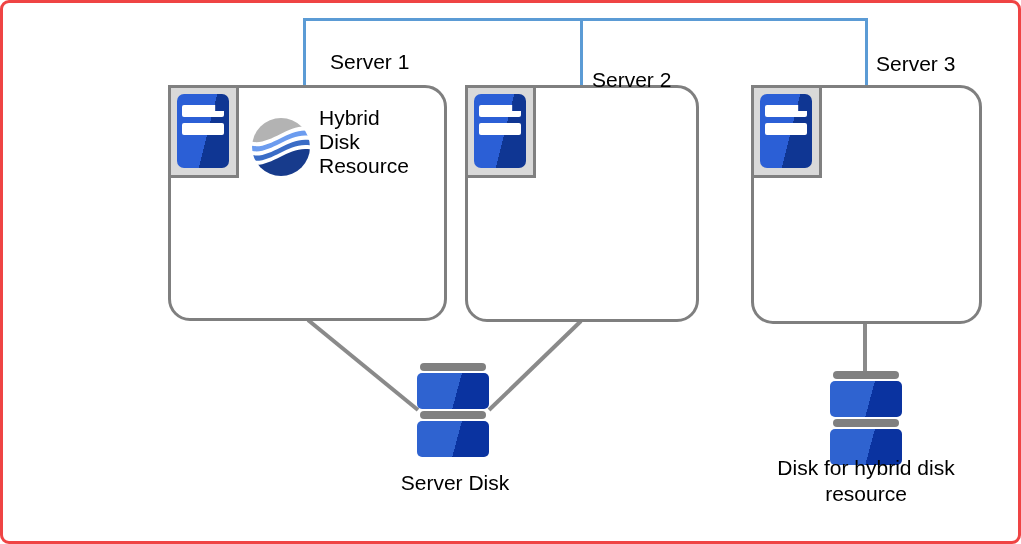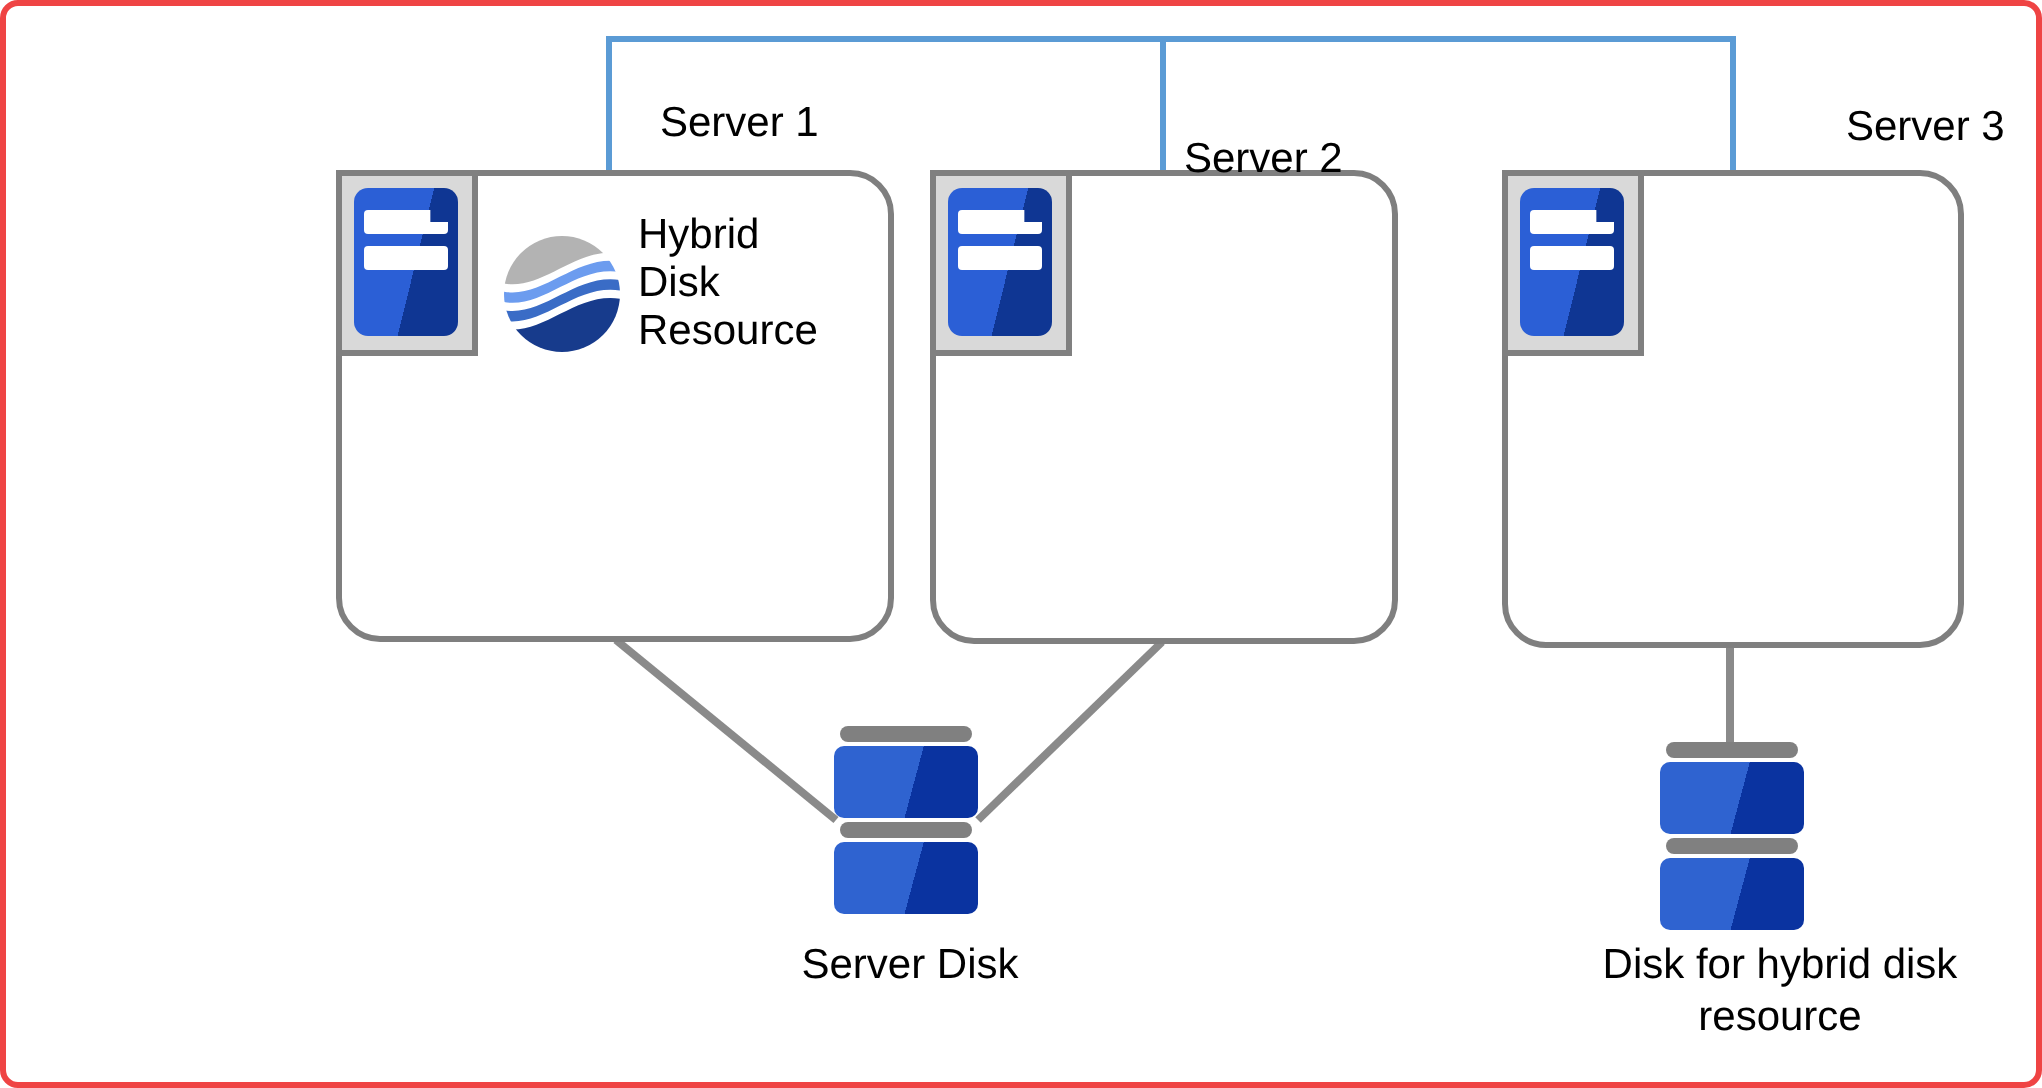--- a/index.html
+++ b/index.html
@@ -47,21 +47,21 @@
   .box-s3{left:748px;top:82px;width:231px;height:239px;}
 
   .server-label{
     position:absolute;
     font-size:21px;
     line-height:22px;
     white-space:nowrap;
   }
   .label-s1{left:327px;top:48px;}
   .label-s2{left:589px;top:66px;}
-  .label-s3{left:873px;top:50px;margin-left:47px;}
+  .label-s3{left:873px;top:50px;}
 
   .server-icon{
     position:absolute;
     width:71px;height:93px;
     box-sizing:border-box;
     background:var(--icon-frame-fill);
     border:3px solid var(--icon-frame-border);
   }
   .icon-s1{left:165px;top:82px;}
   .icon-s2{left:462px;top:82px;}
@@ -105,21 +105,21 @@
   }
 
   .caption{
     position:absolute;
     transform:translateX(-50%);
     text-align:center;
     font-size:21px;line-height:26px;
     white-space:nowrap;
   }
   .caption-shared{left:452px;top:467px;}
-  .caption-hybrid{left:863px;top:467px;margin-left:24px;}
+  .caption-hybrid{left:863px;top:452px;}
 </style>
 </head>
 <body>
 
 <div class="canvas">
 
   <svg class="links" width="1021" height="544">
     <path class="blue-link" d="M301.5,82 L301.5,16.5 L863.5,16.5 L863.5,82"></path>
     <path class="blue-link" d="M578.5,16.5 L578.5,82"></path>
     <path class="gray-link" d="M305,317 L415,407"></path>

